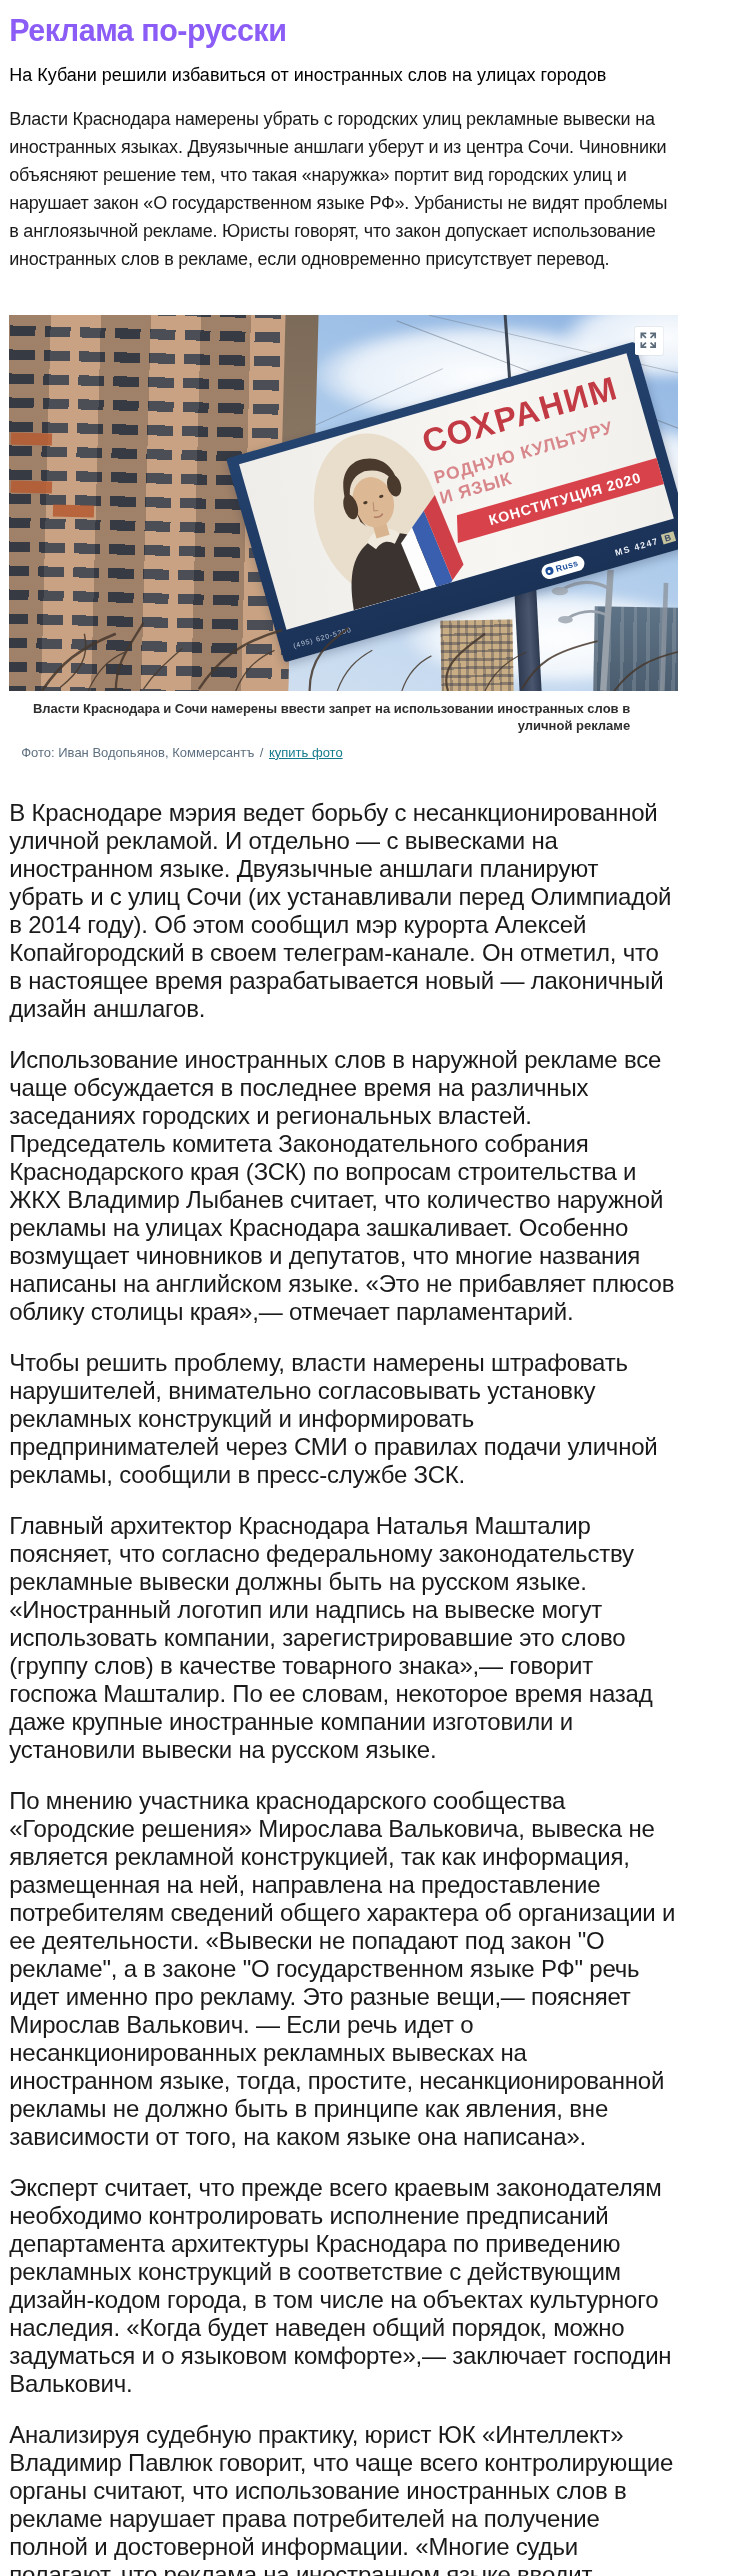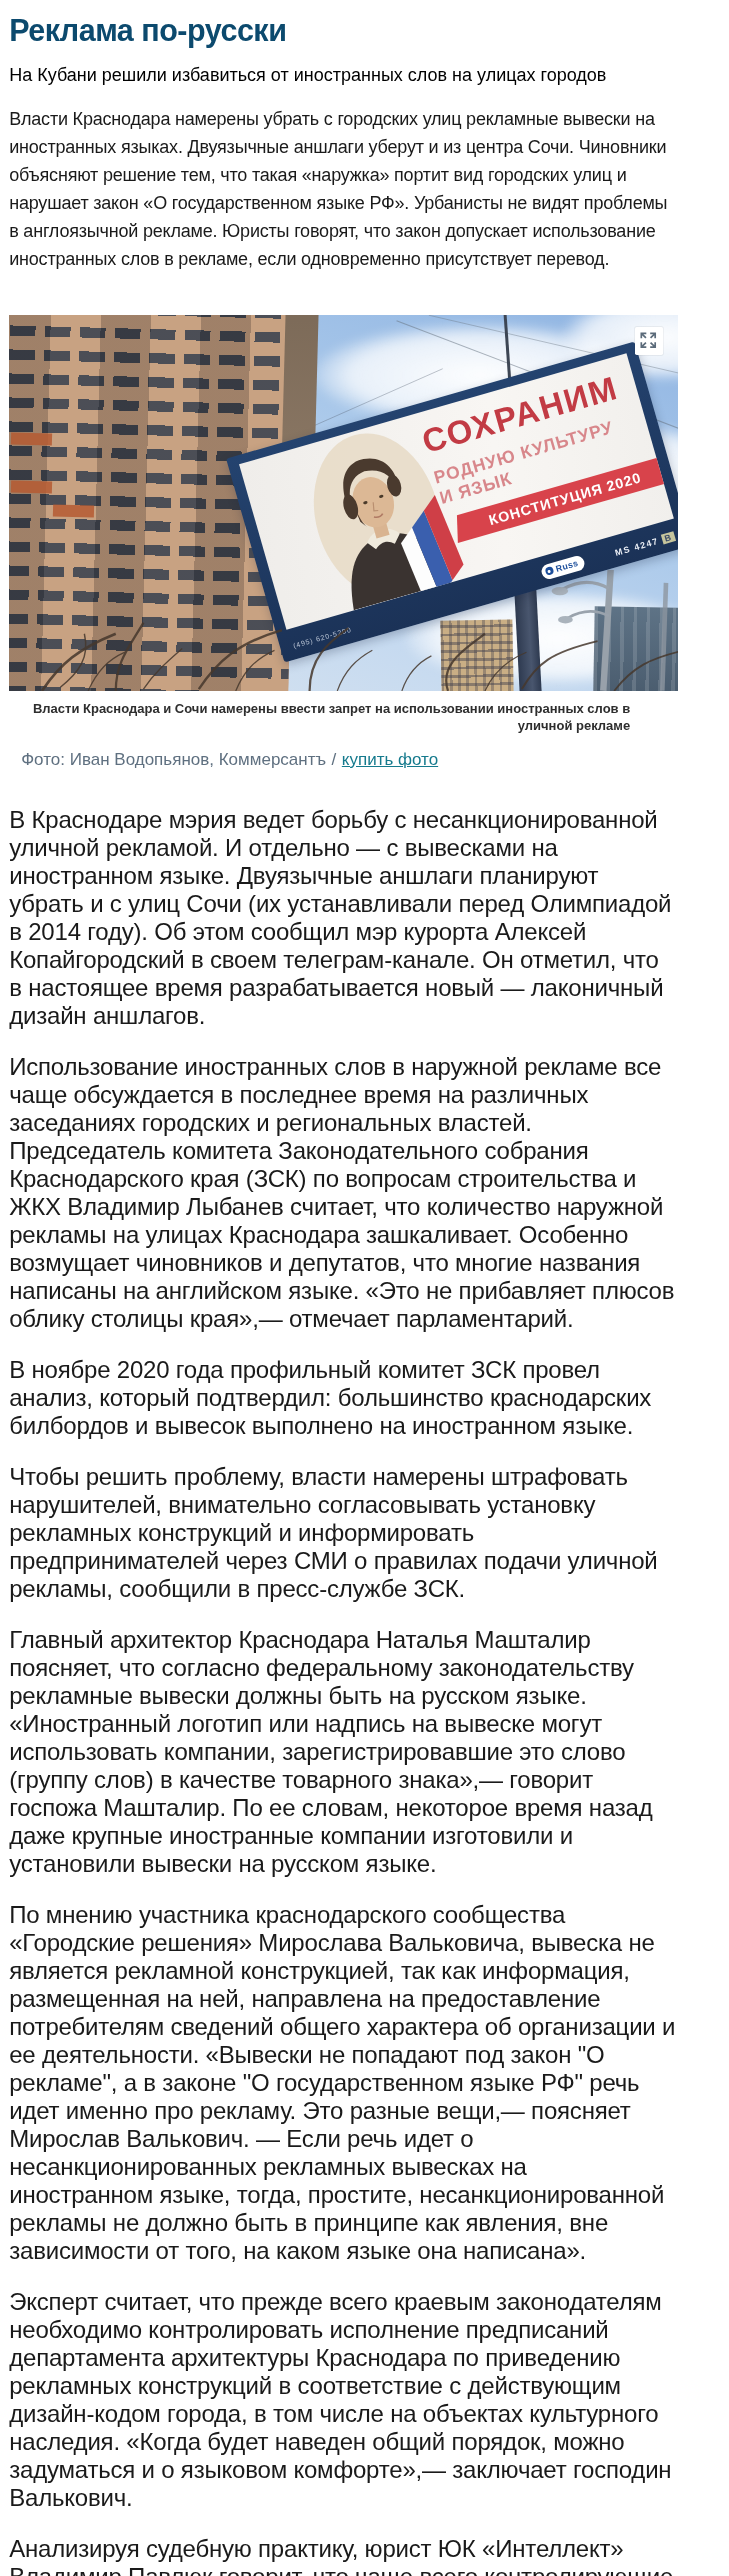--- a/index.html
+++ b/index.html
@@ -1,19 +1,19 @@
 <!DOCTYPE html>
 <html lang="ru" style="font-size:14.8px"><head>
 <meta charset="utf-8">
 <style>
   html,body{margin:0;padding:0;background:#ffffff;}
   body{width:729px;font-family:"Liberation Sans","DejaVu Sans",sans-serif;color:#1a1a1a;}
   .page{padding:7.4px 11px 55px 9.2px;}
 
-  .title{font-size:30.5px;font-weight:bold;letter-spacing:-0.5px;margin:5.5px 0 0;color:#0c4a6e;line-height:1.15;}
+  .title{font-size:30.5px;font-weight:bold;letter-spacing:-0.5px;margin:5.5px 0 0;color:#8b5cf6;line-height:1.15;}
   .subtitle{font-size:18px;font-weight:normal;margin:15.7px 0 0;color:#000;line-height:1.25;}
   .lead{font-size:18px;line-height:28px;letter-spacing:-0.2px;margin:18.5px 0 0;max-width:665px;}
 
   
   .figure{position:relative;width:669px;height:376px;margin:42px 0 0;overflow:hidden;background:linear-gradient(200deg,#8fb4e2 0%,#a9c8ea 35%,#c6daf0 70%,#d9e4ef 100%);}
   .cloud{position:absolute;background:radial-gradient(ellipse at center,rgba(255,255,255,.98) 0%,rgba(255,255,255,.75) 55%,rgba(255,255,255,0) 75%);border-radius:50%;filter:blur(5.5px);}
   .c1{left:305px;top:9.2px;width:332px;height:102px;}
   .c2{left:480px;top:111px;width:277px;height:102px;}
   .c3{left:231px;top:212px;width:259px;height:83px;}
   .c4{left:554px;top:-18.5px;width:203px;height:83px;}
@@ -63,21 +63,21 @@
   .russ{position:absolute;left:272px;bottom:7.4px;height:14.8px;background:#fff;border-radius:8.3px;display:flex;align-items:center;padding:0 6.5px 0 3.7px;gap:2.8px;}
   .russ .dot{width:8.3px;height:8.3px;border-radius:50%;background:#1d4f9c;position:relative;}
   .russ .dot::after{content:"";position:absolute;left:2.8px;top:2.8px;width:2.8px;height:2.8px;border-radius:50%;background:#fff;}
   .russ span{font-size:8.8px;font-weight:bold;color:#1d4f9c;letter-spacing:0.3px;}
 
   .expand-btn{position:absolute;top:12px;right:15.7px;width:28px;height:28px;background:#fff;border-radius:1.8px;display:flex;align-items:center;justify-content:center;cursor:pointer;box-shadow:0 0 0 0.9px rgba(0,0,0,.05);}
 
   
   .caption{margin:9.2px 0 0 12px;max-width:609px;}
   .caption-line1{font-size:13px;line-height:17.5px;color:#2e2e2e;font-weight:bold;text-align:right;}
-  .caption-line2{font-size:17px;line-height:19.4px;color:#5f7080;margin-top:15px;}
+  .caption-line2{font-size:13px;line-height:19.4px;color:#5f7080;margin-top:8px;}
   .caption-line2 .sep{margin:0 5.5px;color:#5f7080;}
   .buy-photo{color:#157a8d;text-decoration:underline;cursor:pointer;}
 
   
   .body-text{margin-top:37px;max-width:667px;}
   .body-text p{font-size:24px;line-height:28px;letter-spacing:-0.2px;margin:0 0 23px;}
 </style>
 </head>
 <body>
 
@@ -195,21 +195,20 @@
   <div class="caption">
     <div class="caption-line1">Власти Краснодара и Сочи намерены ввести запрет на использовании иностранных слов в уличной рекламе</div>
     <div class="caption-line2">
       <span>Фото: Иван Водопьянов, Коммерсантъ</span><span class="sep">/</span><a class="buy-photo">купить фото</a>
     </div>
   </div>
 
   <div class="body-text">
     <p>В Краснодаре мэрия ведет борьбу с несанкционированной уличной рекламой. И отдельно — с вывесками на иностранном языке. Двуязычные аншлаги планируют убрать и с улиц Сочи (их устанавливали перед Олимпиадой в 2014 году). Об этом сообщил мэр курорта Алексей Копайгородский в своем телеграм-канале. Он отметил, что в настоящее время разрабатывается новый — лаконичный дизайн аншлагов.</p>
     <p>Использование иностранных слов в наружной рекламе все чаще обсуждается в последнее время на различных заседаниях городских и региональных властей. Председатель комитета Законодательного собрания Краснодарского края (ЗСК) по вопросам строительства и ЖКХ Владимир Лыбанев считает, что количество наружной рекламы на улицах Краснодара зашкаливает. Особенно возмущает чиновников и депутатов, что многие названия написаны на английском языке. «Это не прибавляет плюсов облику столицы края»,— отмечает парламентарий.</p>
-    <p>В ноябре 2020 года профильный комитет ЗСК провел анализ, который подтвердил: большинство краснодарских билбордов и вывесок выполнено на иностранном языке.</p>
     <p>Чтобы решить проблему, власти намерены штрафовать нарушителей, внимательно согласовывать установку рекламных конструкций и информировать предпринимателей через СМИ о правилах подачи уличной рекламы, сообщили в пресс-службе ЗСК.</p>
     <p>Главный архитектор Краснодара Наталья Машталир поясняет, что согласно федеральному законодательству рекламные вывески должны быть на русском языке. «Иностранный логотип или надпись на вывеске могут использовать компании, зарегистрировавшие это слово (группу слов) в качестве товарного знака»,— говорит госпожа Машталир. По ее словам, некоторое время назад даже крупные иностранные компании изготовили и установили вывески на русском языке.</p>
     <p>По мнению участника краснодарского сообщества «Городские решения» Мирослава Вальковича, вывеска не является рекламной конструкцией, так как информация, размещенная на ней, направлена на предоставление потребителям сведений общего характера об организации и ее деятельности. «Вывески не попадают под закон "О рекламе", а в законе "О государственном языке РФ" речь идет именно про рекламу. Это разные вещи,— поясняет Мирослав Валькович. — Если речь идет о несанкционированных рекламных вывесках на иностранном языке, тогда, простите, несанкционированной рекламы не должно быть в принципе как явления, вне зависимости от того, на каком языке она написана».</p>
     <p>Эксперт считает, что прежде всего краевым законодателям необходимо контролировать исполнение предписаний департамента архитектуры Краснодара по приведению рекламных конструкций в соответствие с действующим дизайн-кодом города, в том числе на объектах культурного наследия. «Когда будет наведен общий порядок, можно задуматься и о языковом комфорте»,— заключает господин Валькович.</p>
     <p>Анализируя судебную практику, юрист ЮК «Интеллект» Владимир Павлюк говорит, что чаще всего контролирующие органы считают, что использование иностранных слов в рекламе нарушает права потребителей на получение полной и достоверной информации. «Многие судьи полагают, что реклама на иностранном языке вводит потребителей в заблуждение и способна привести к неправильному выбору товара. Это касается иностранных слов в рекламе без перевода на русский язык. Согласно закону "О государственном языке РФ" русский язык подлежит обязательному использованию в рекламе. Однако закон допускает использование иностранных слов и выражений, если одновременно в рекламе присутствует их идентичный перевод на русский язык. При этом перевод должен в полной мере отражать смысловое содержание текста на иностранном языке, а также должен быть выполнен в той же манере, что и текст на иностранном языке»,— говорит юрист.</p>
 
   </div>
 
 </div>
 

